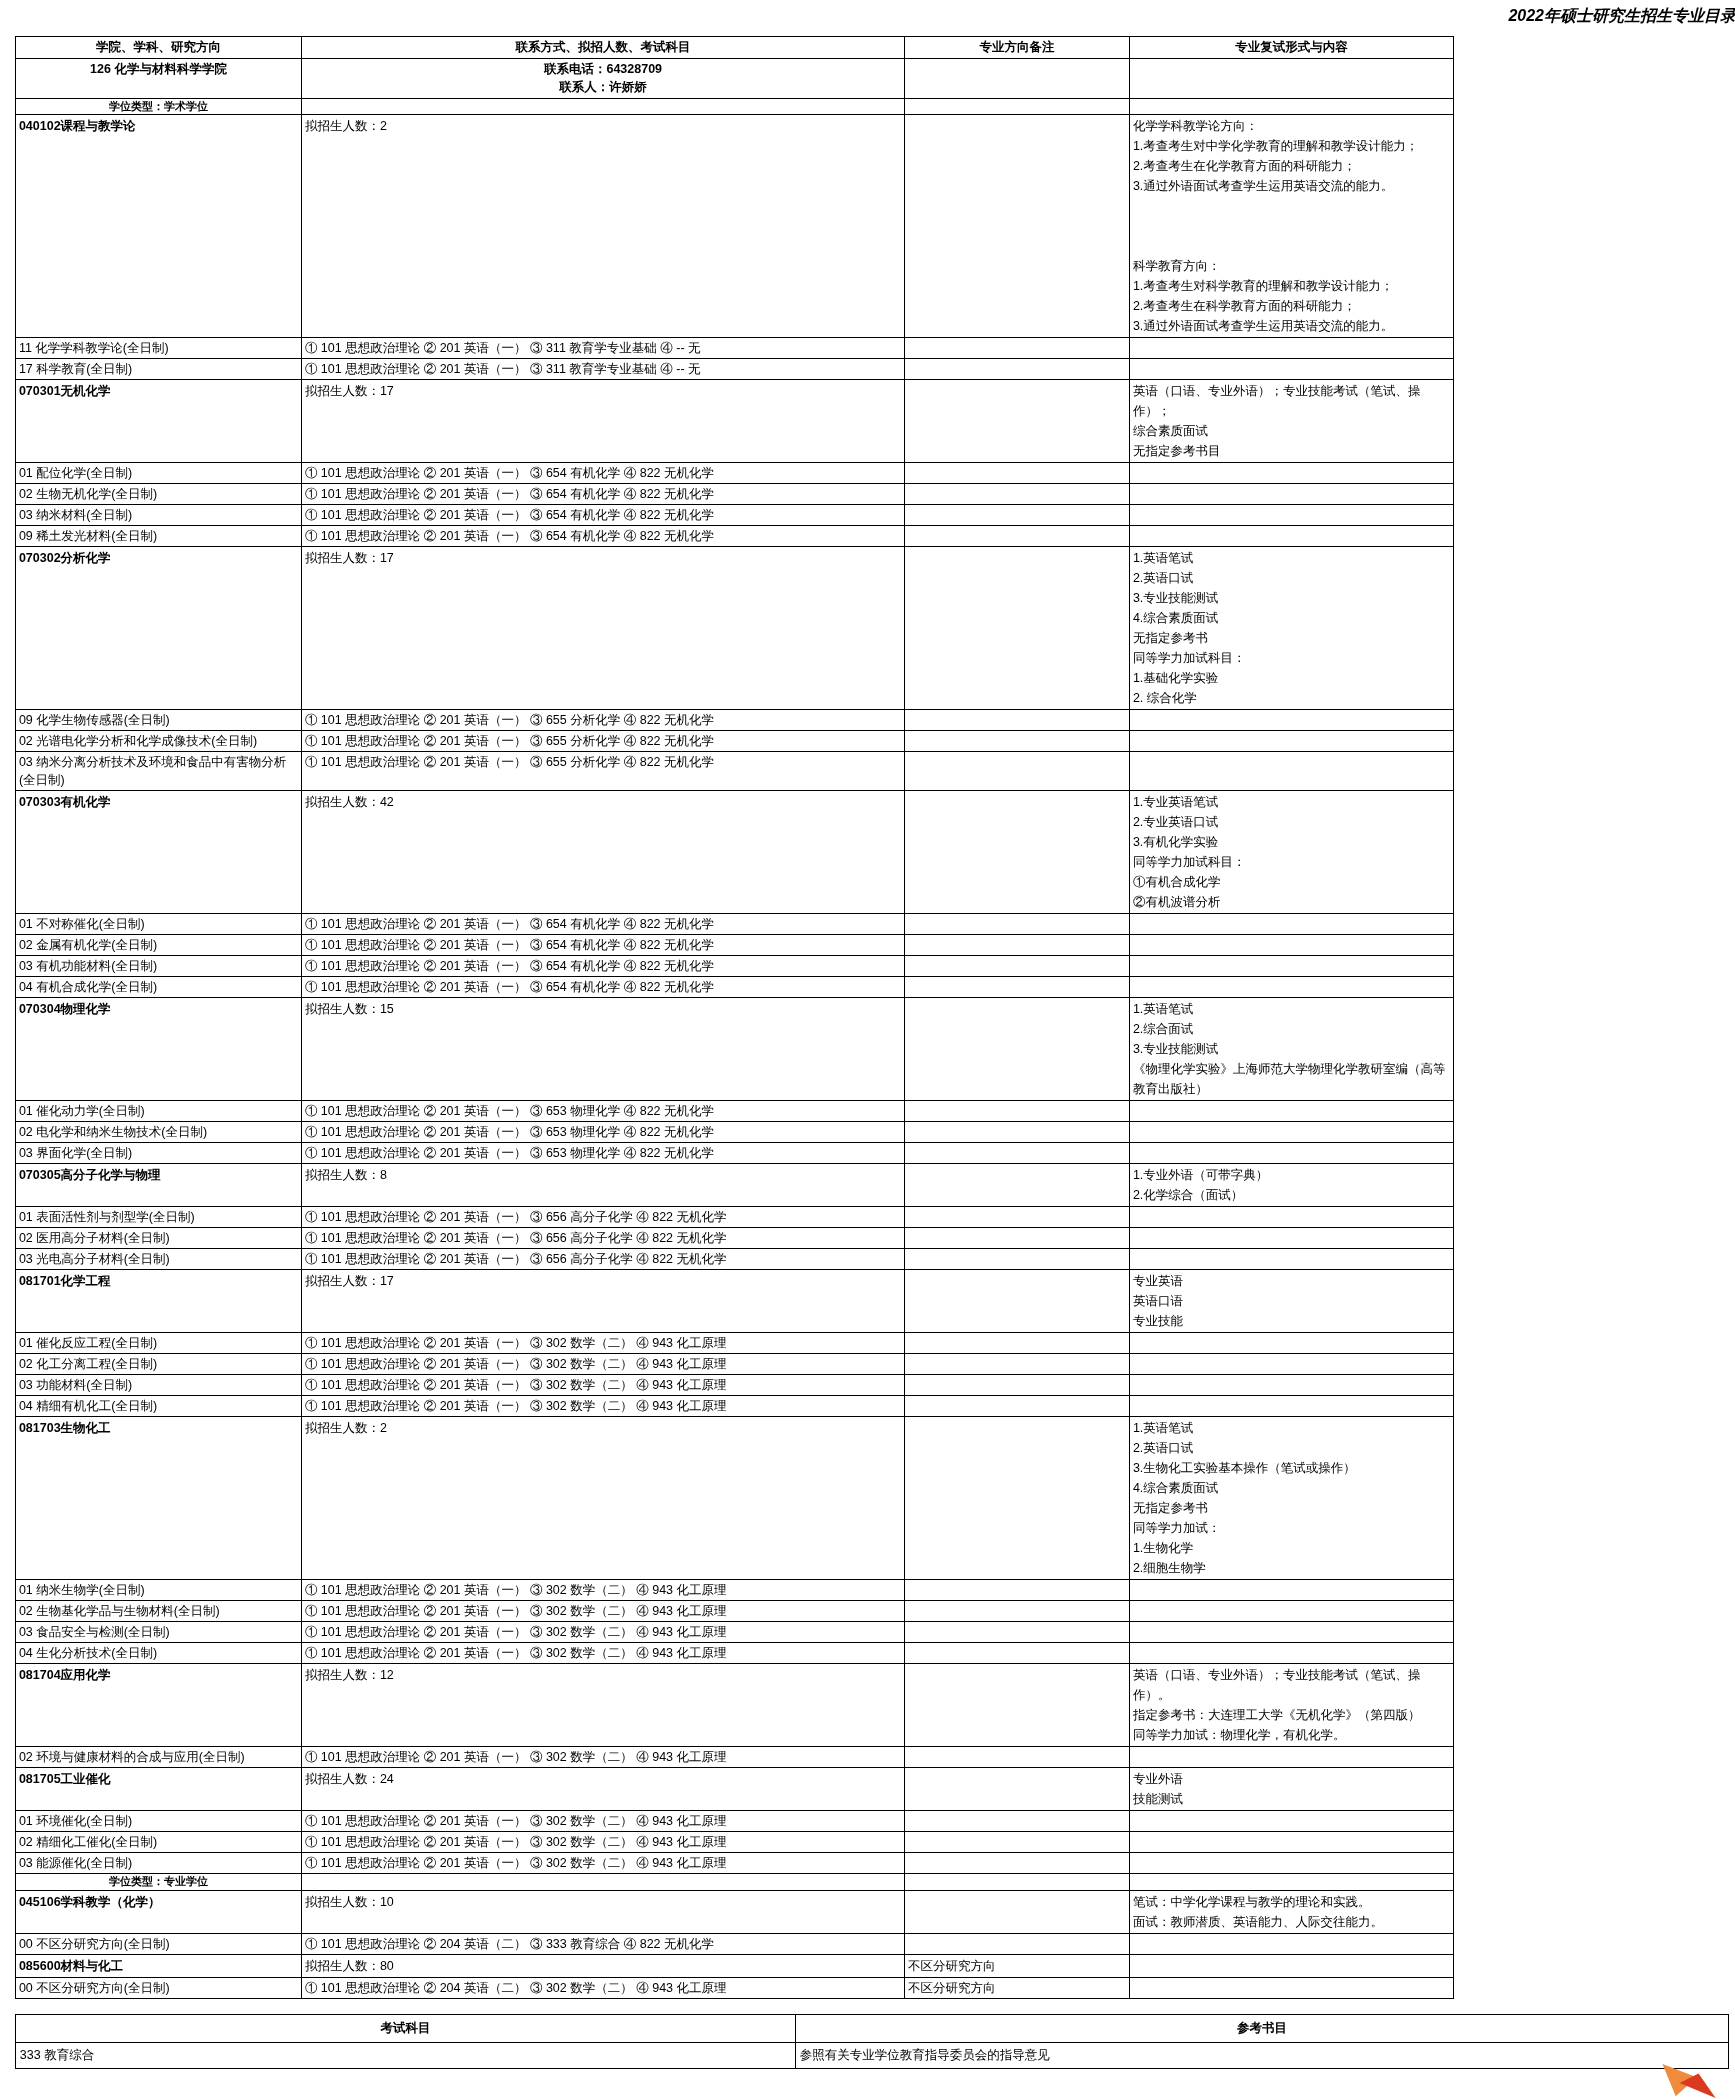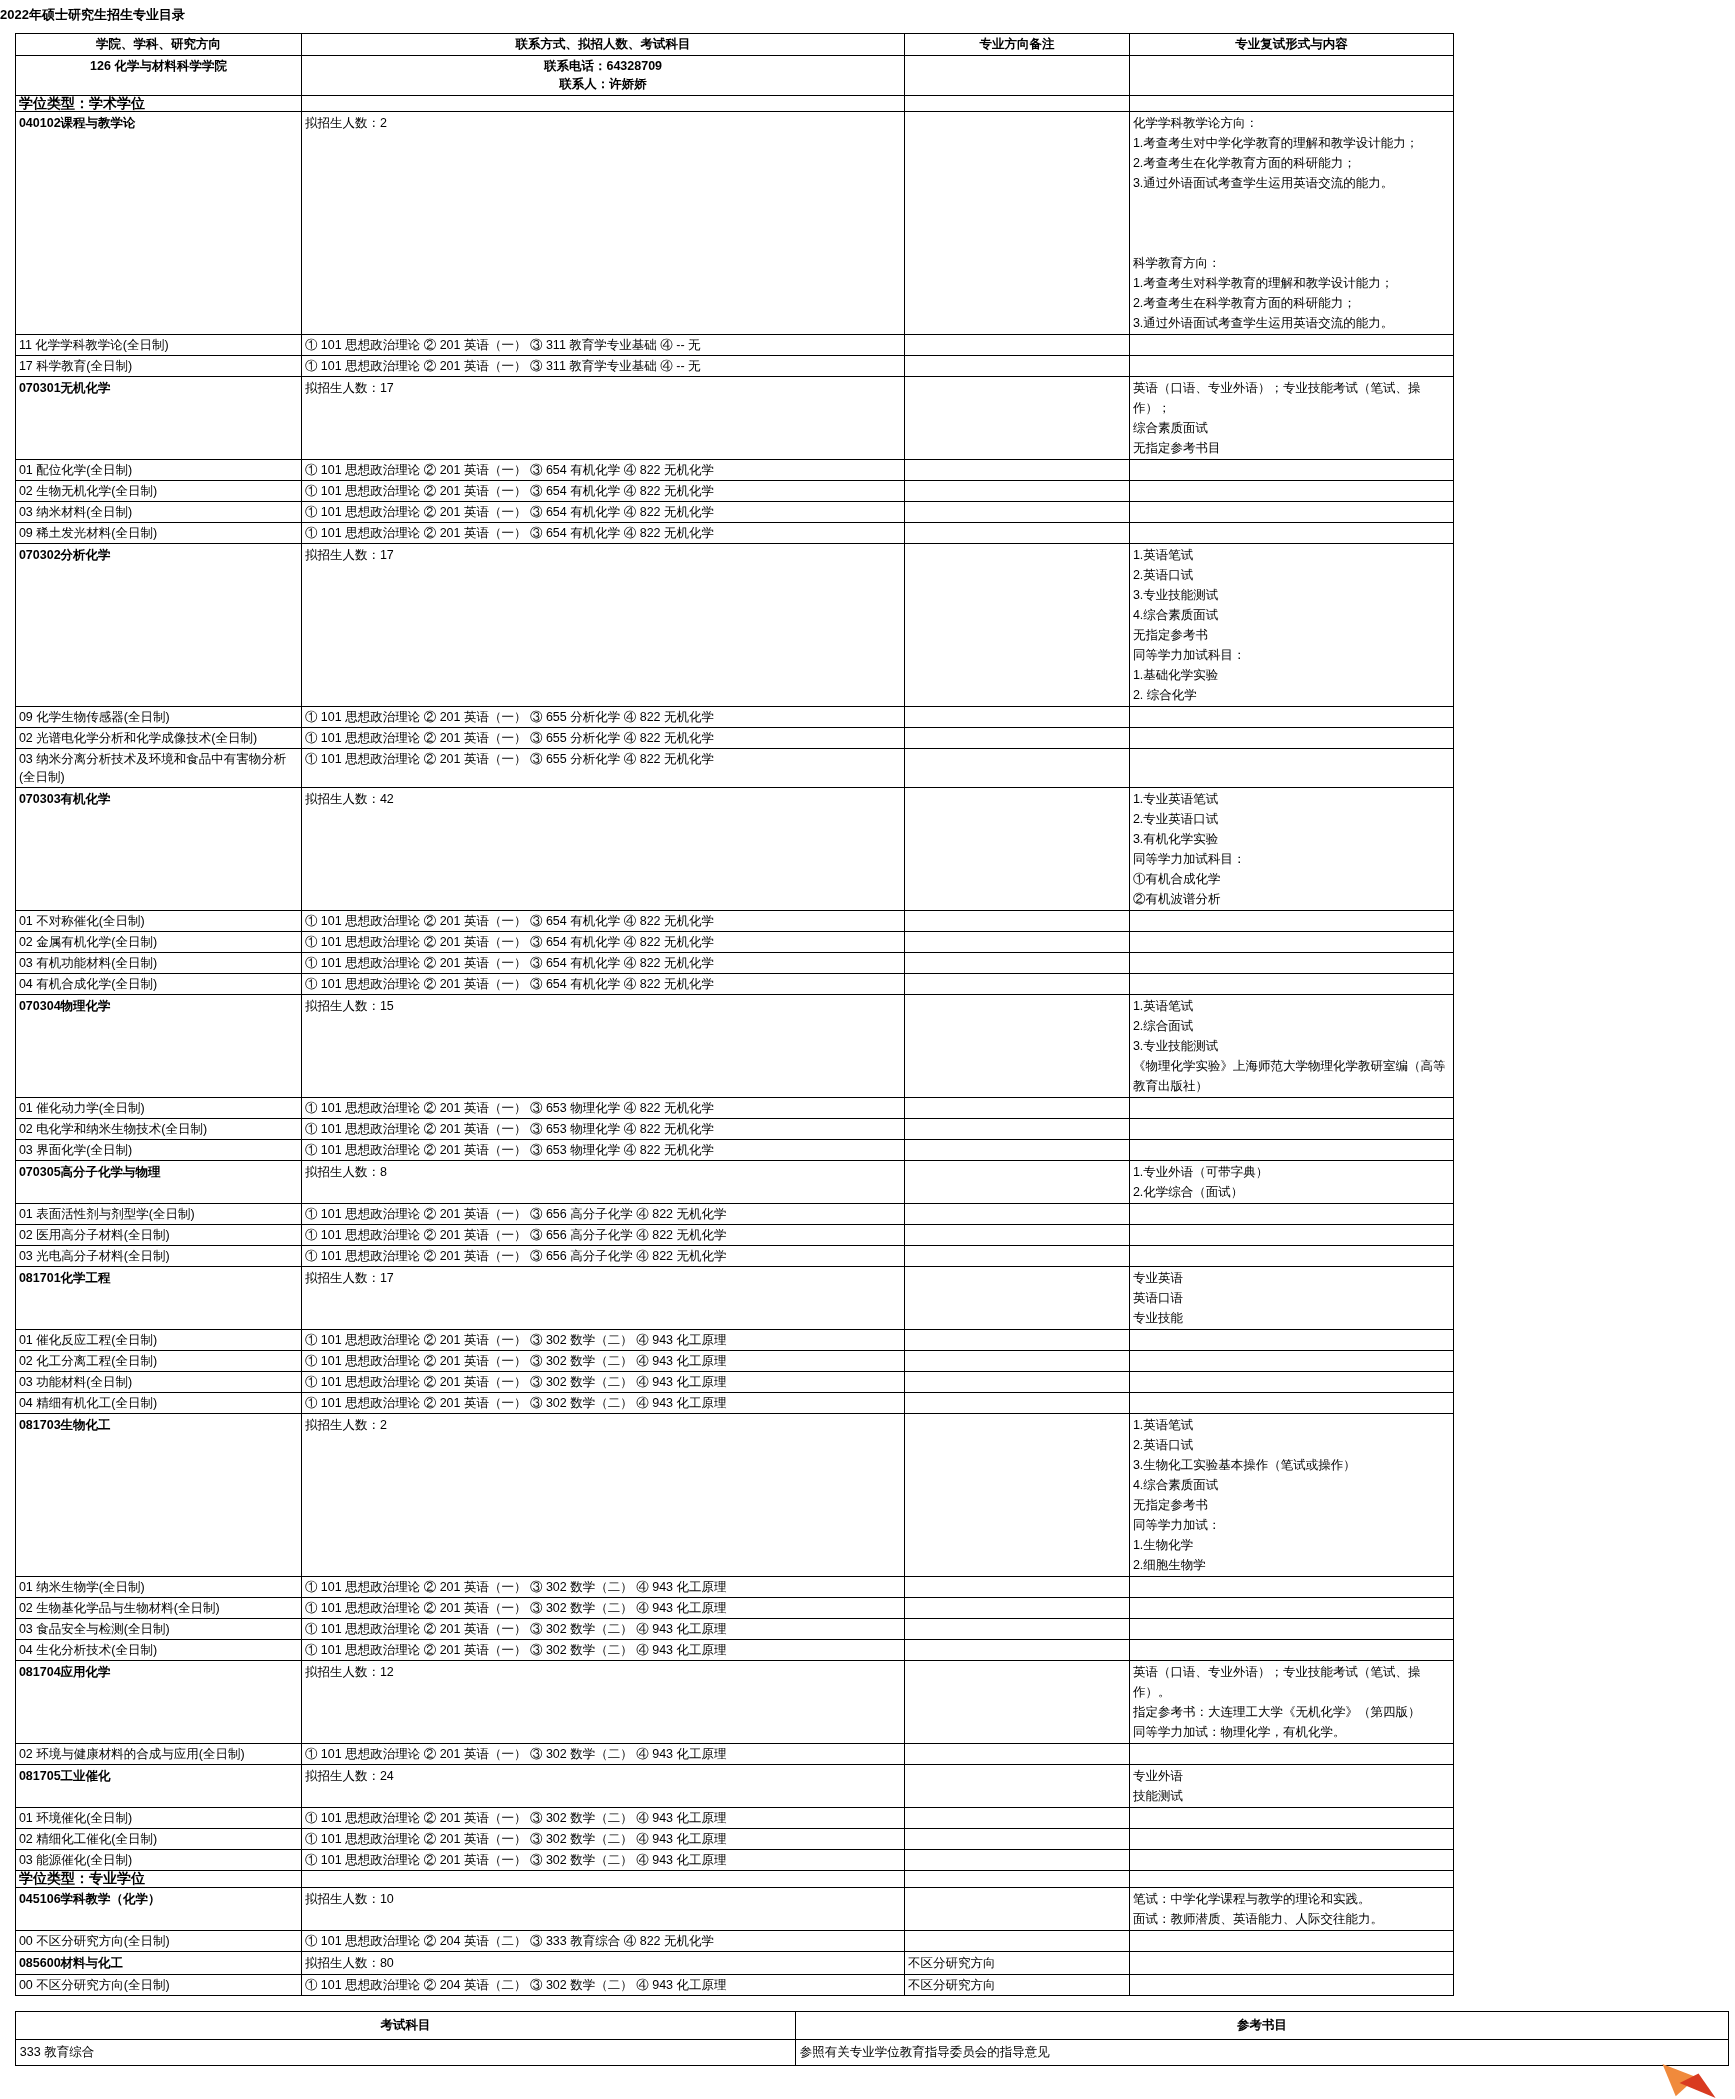--- a/index.html
+++ b/index.html
@@ -1,24 +1,24 @@
 <!DOCTYPE html>
 <html><head>
 <meta charset="utf-8">
 <style>
   html,body{margin:0;padding:0;background:#ffffff;color:#000;}
   body{width:1736px;min-height:2099px;position:relative;font-family:"Liberation Sans",sans-serif;}
-  .title{ text-align:left;font-weight:bold;font-size:13px;padding:5.8px 0 9.6px 0;}
+  .title{ text-align:right;font-weight:bold;font-size:16px;padding:5.8px 0 9.6px 0;font-style:italic;}
   table{border-collapse:collapse;table-layout:fixed;margin-left:15px;}
   table.main{width:1438px;border:1.9px solid #000;}
   table.ref{width:1713px;border:1.9px solid #000;margin-top:15.4px;}
   td{border:1px solid #000;vertical-align:top;padding:1px 2.9px;font-size:12.5px;line-height:18px;word-break:break-all;}
   tr.hdr td{font-weight:bold;text-align:center;line-height:19px;}
   tr.college td{font-weight:bold;text-align:center;line-height:17.3px;padding-top:1.9px;padding-bottom:1.9px;}
-  tr.degree td{font-weight:bold;text-align:left;font-size:14px;line-height:15.4px;padding:0 2.9px;}
+  tr.degree td{font-weight:bold;text-align:center;font-size:11px;line-height:15.4px;padding:0 2.9px;}
   tr.major td.c1{font-weight:bold;}
   tr.major td{line-height:20px;}
   td .ln{line-height:20px;min-height:20px;}
   tr.direction td{line-height:18px;}
   table.ref tr.hdr td{line-height:21px;}
   table.ref td{padding:2.9px 3.8px;line-height:19px;}
   .arrow{position:absolute;left:1660px;top:2062px;width:60px;height:38px;}
 </style>
 </head>
 <body>

